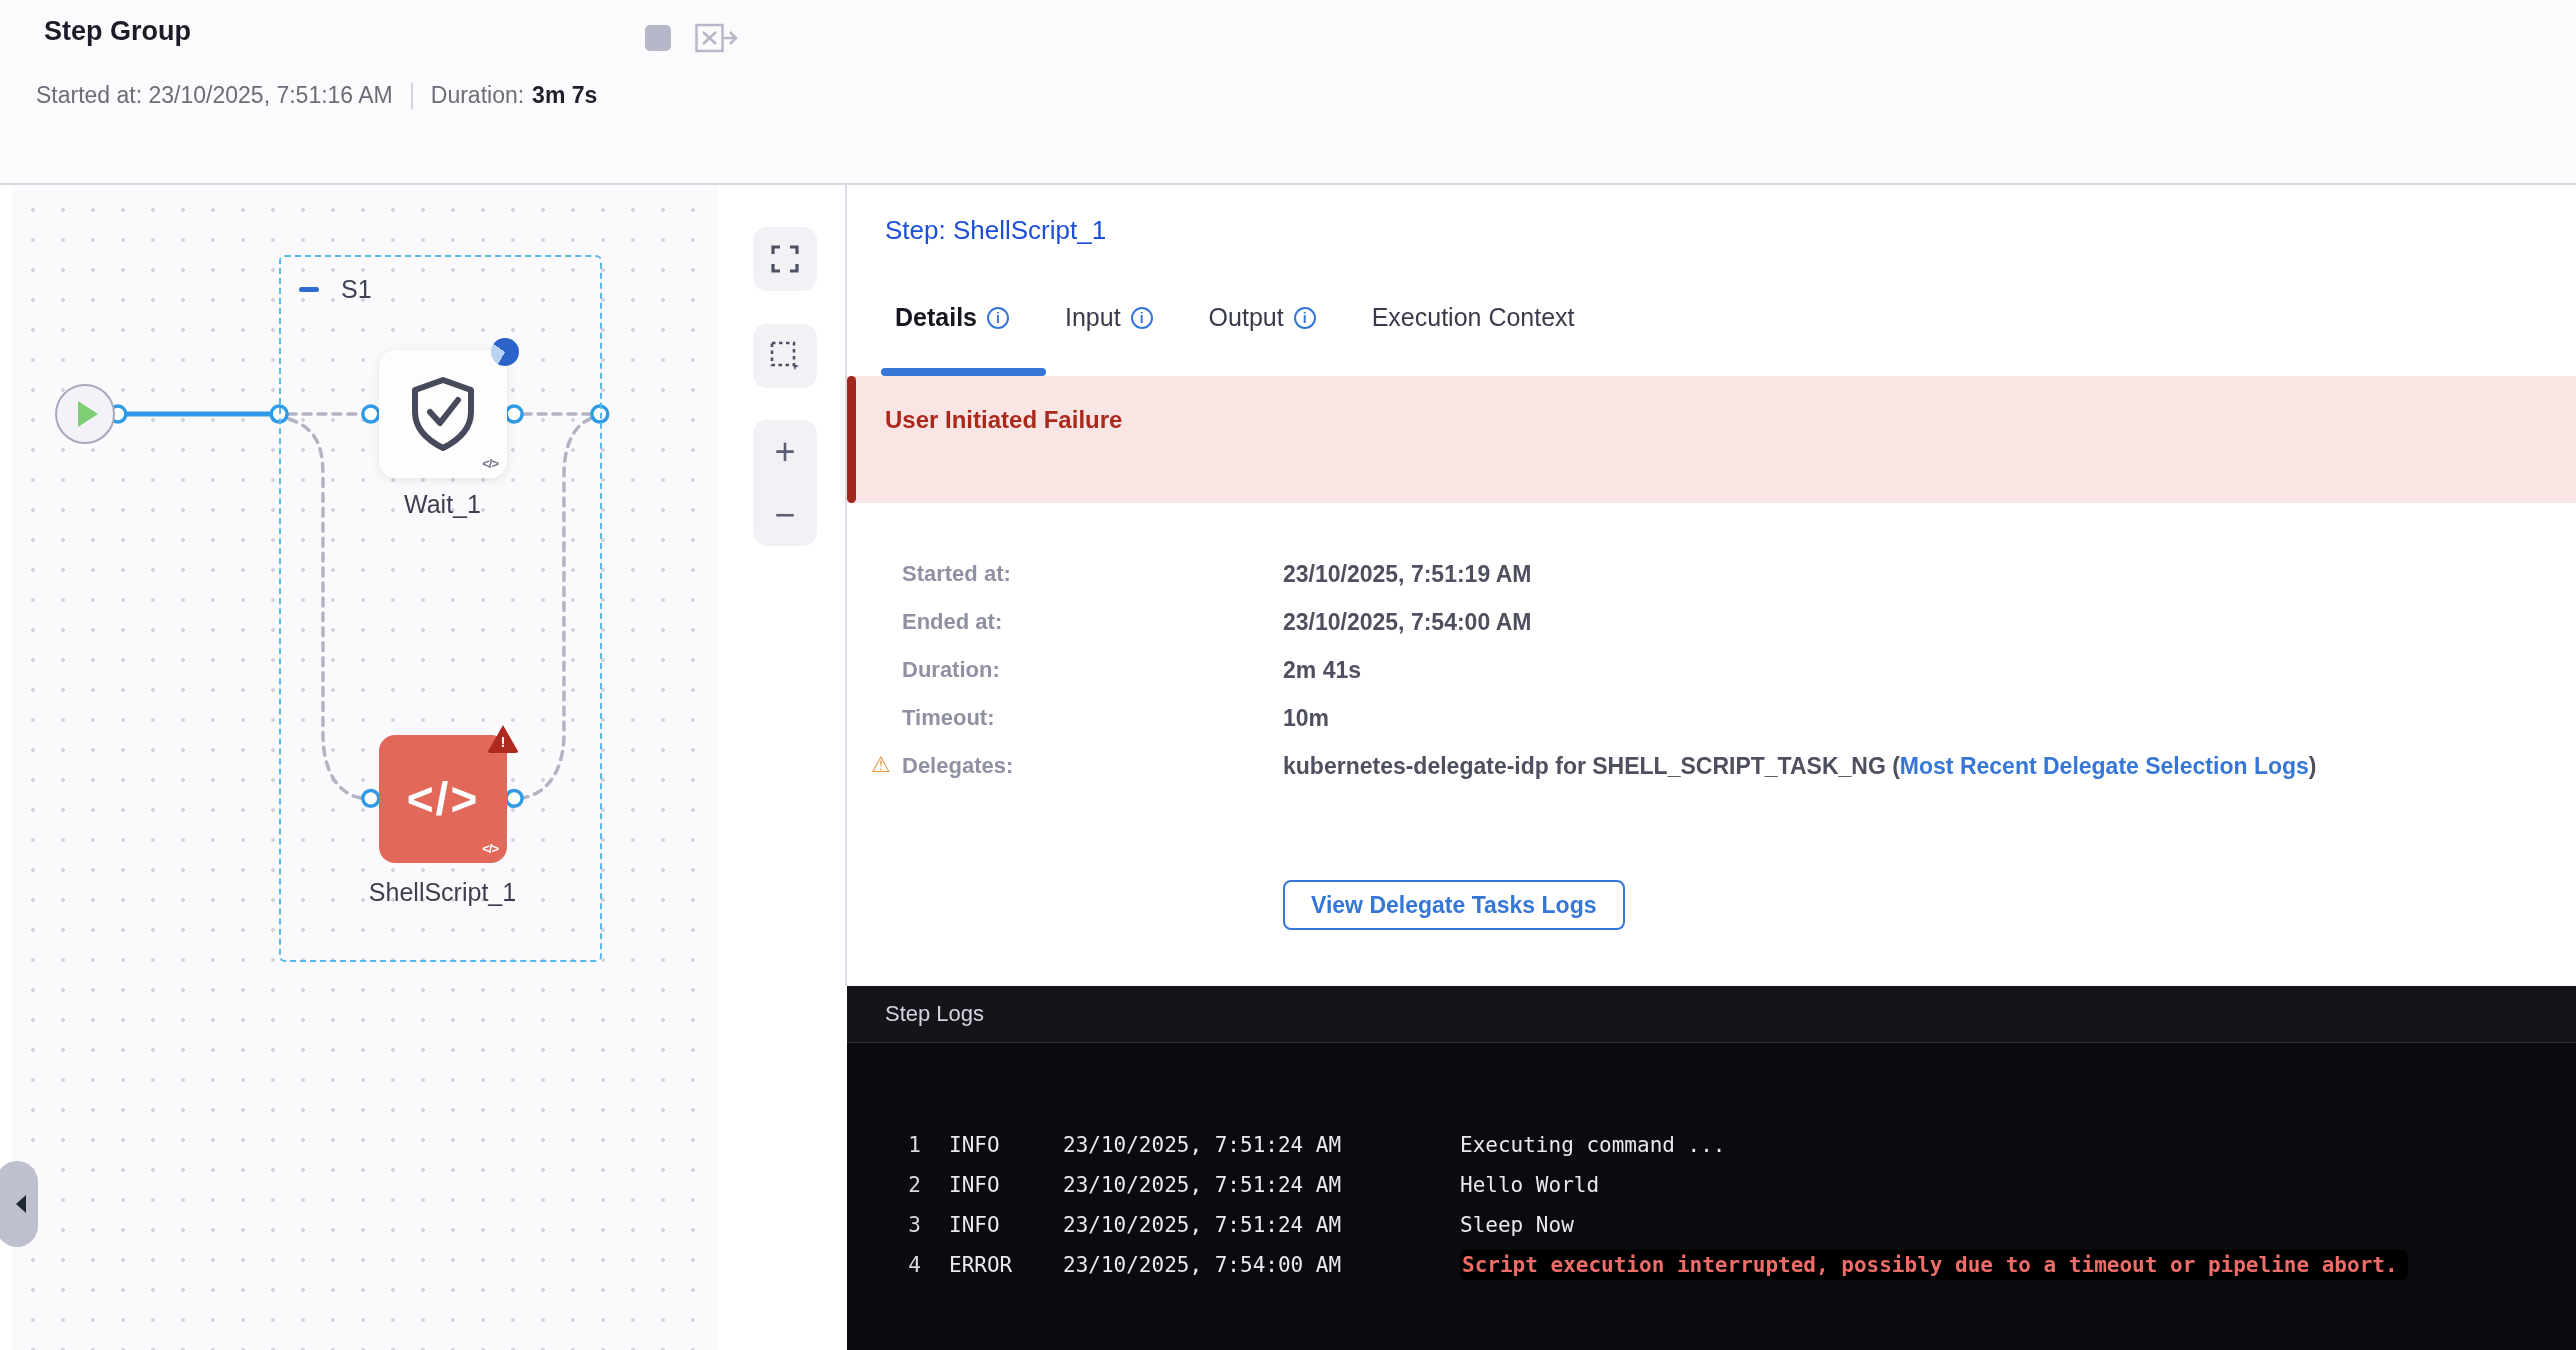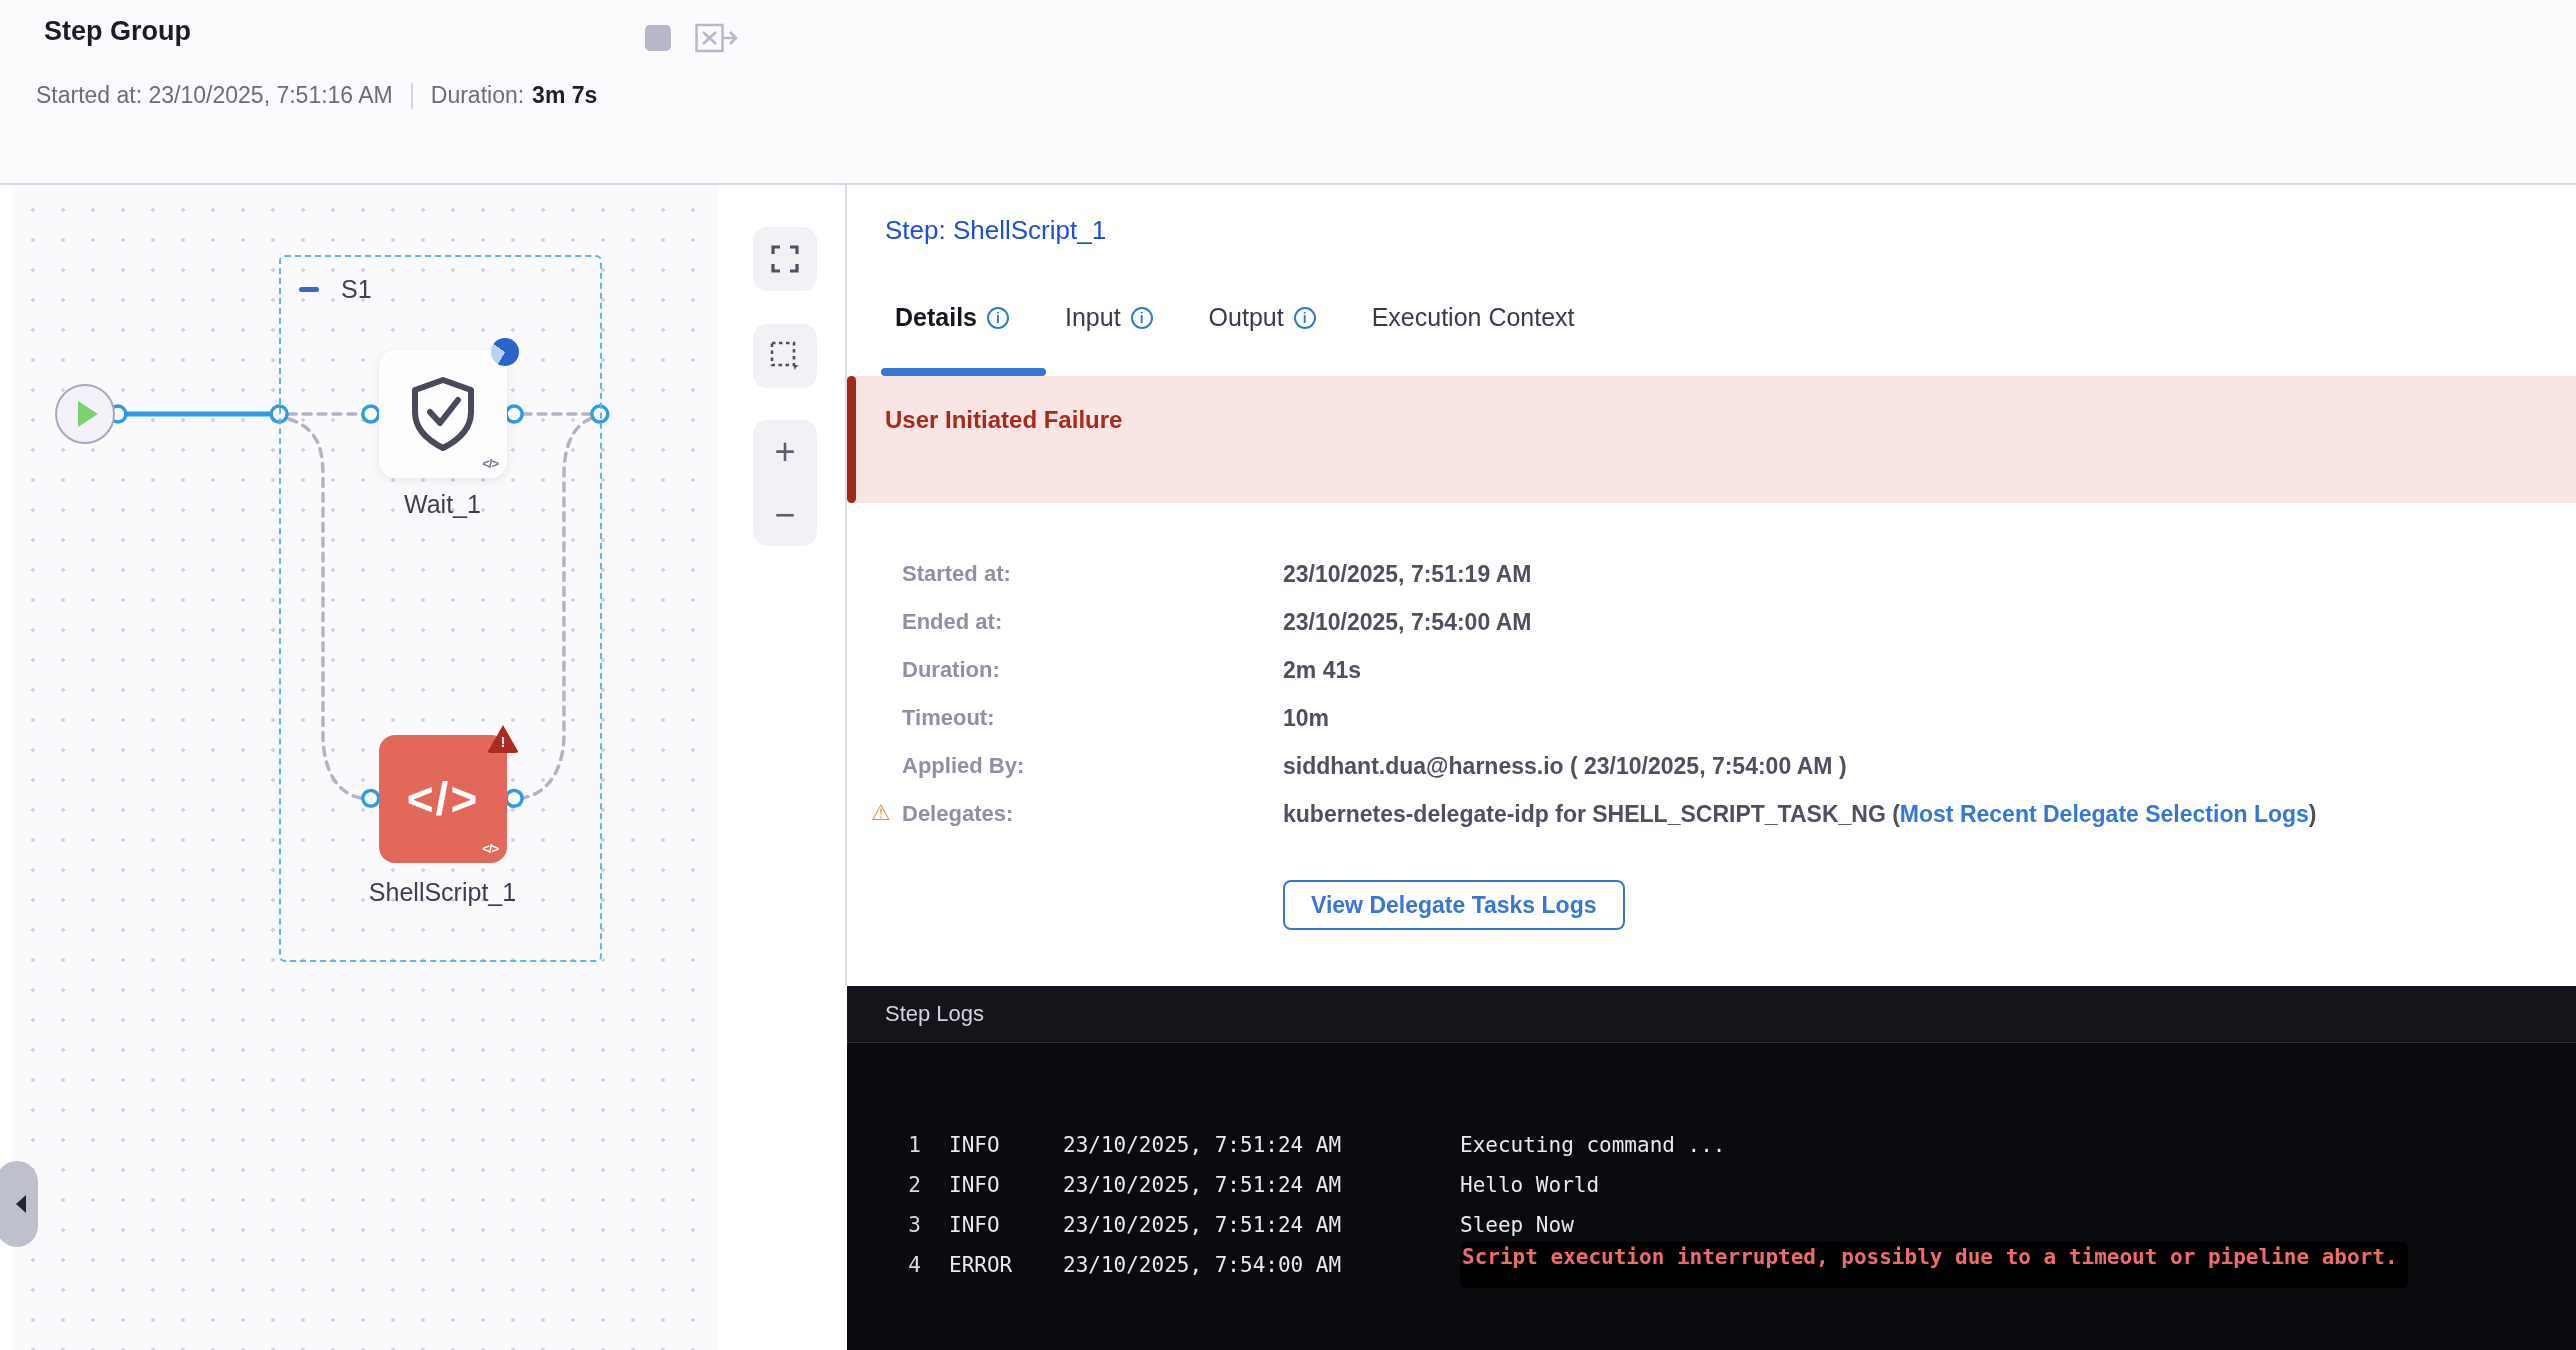--- a/index.html
+++ b/index.html
@@ -77,21 +77,21 @@
   
   .console{position:absolute;left:847px;top:986px;width:1729px;height:365px;background:var(--console-bg,#0a0b0e);}
   .console-head{position:absolute;left:0;top:0;width:1729px;height:57px;background:#14151a;border-bottom:1px solid #2e2f38;box-sizing:border-box;display:flex;align-items:center;}
   .console-title{margin-left:38px;font-size:22px;color:#d3d4de;}
   .log-list{position:absolute;left:0;top:139px;width:1729px;font-family:"DejaVu Sans Mono",monospace;font-size:21px;}
   .log-line{height:40px;display:flex;align-items:center;white-space:pre;}
   .log-num{width:24px;margin-left:50px;text-align:right;color:#dadbe3;}
   .log-level{width:66px;margin-left:28px;color:#e9eaf0;}
   .log-time{width:287px;margin-left:48px;color:#e9eaf0;}
   .log-msg{margin-left:110px;color:#e9eaf0;}
-  .log-line.error .log-msg{color:var(--console-error,#ef6d68);font-weight:700;background:#000;padding:3px 10px 19px 2px;border-radius:6px;}
+  .log-line.error .log-msg{color:var(--console-error,#ef6d68);font-weight:700;background:#000;padding:3px 10px 3px 2px;border-radius:6px;}
 </style>
 </head>
 <body>
 
 <div class="top-header">
   <div class="top-title">Step Group</div>
   <div class="hdr-icons">
     <span class="stop-ic"></span>
     <span class="xsq">
       <svg width="44" height="32" viewBox="0 0 44 32">
@@ -223,24 +223,20 @@
       </div>
       <div class="drow">
         <span class="dlabel">Duration:</span>
         <span class="dvalue">2m 41s</span>
       </div>
       <div class="drow">
         <span class="dlabel">Timeout:</span>
         <span class="dvalue">10m</span>
       </div>
       <div class="drow">
-        <span class="dlabel">Applied By:</span>
-        <span class="dvalue">siddhant.dua@harness.io ( 23/10/2025, 7:54:00 AM )</span>
-      </div>
-      <div class="drow">
         <span class="dwarn">⚠</span>
         <span class="dlabel">Delegates:</span>
         <span class="dvalue"><span>kubernetes-delegate-idp for SHELL_SCRIPT_TASK_NG (</span><a class="dlink">Most Recent Delegate Selection Logs</a><span>)</span></span>
       </div>
     </div>
 
   <button class="delegate-btn">View Delegate Tasks Logs</button>
 </div>
 
 <div class="console">

